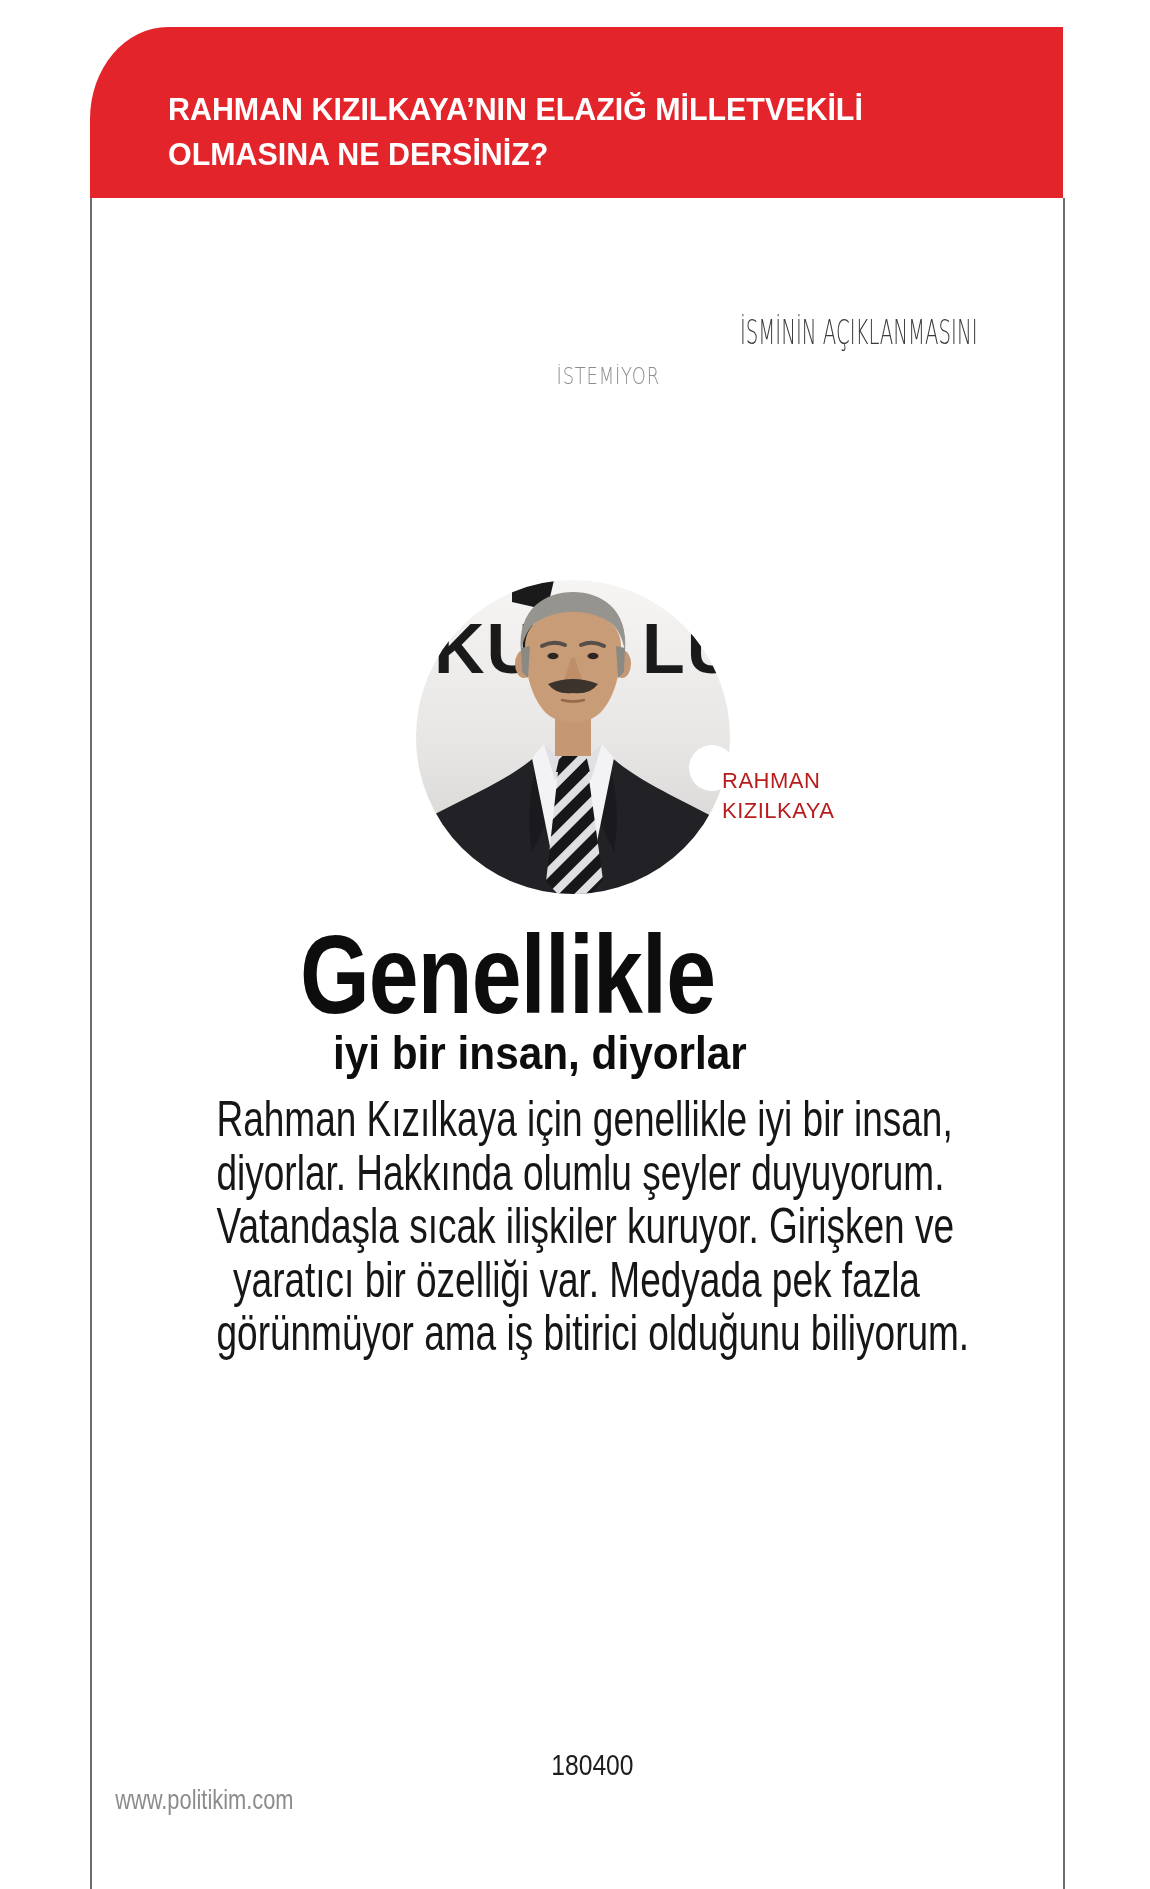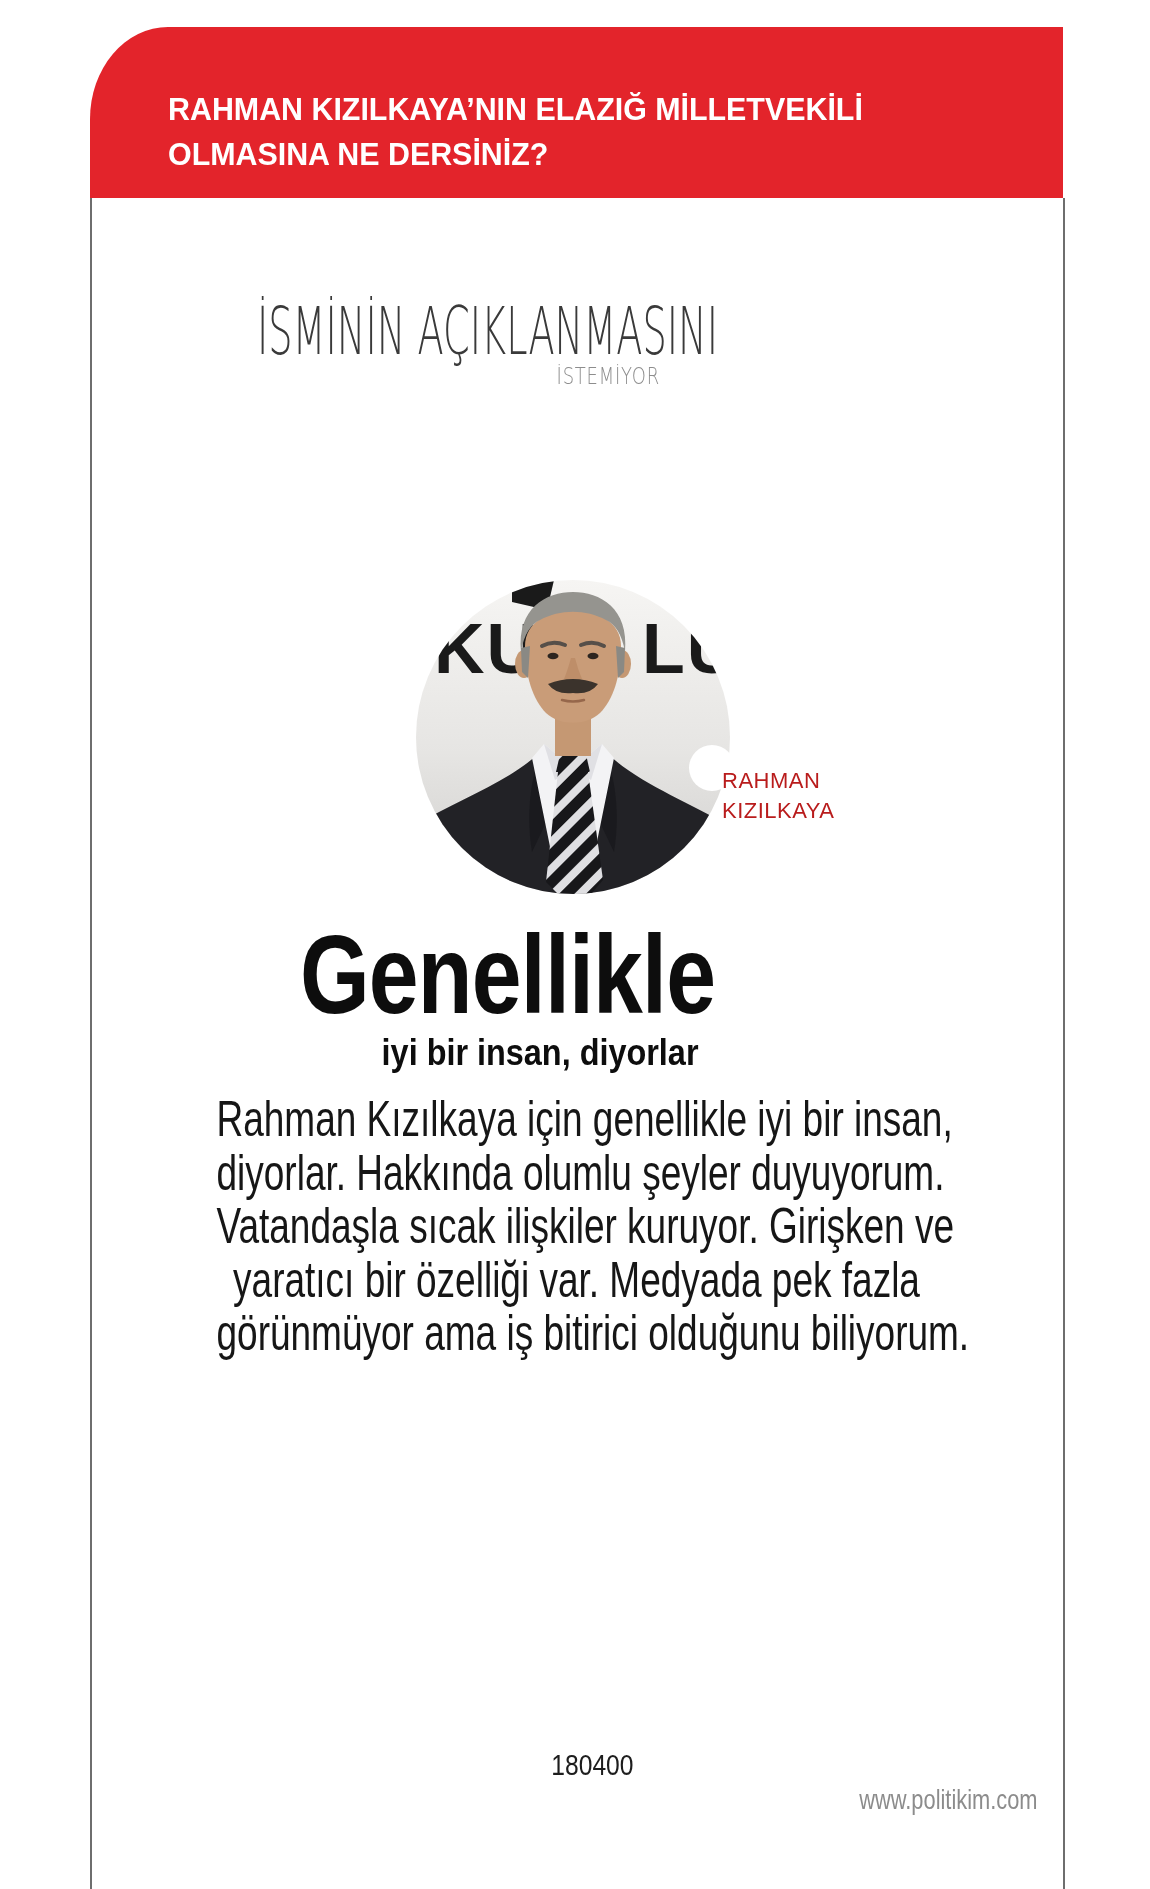--- a/index.html
+++ b/index.html
@@ -18,23 +18,23 @@
     background:#e3242b;border-top-left-radius:78px 92px;
     box-sizing:border-box;padding:60px 0 0 78px;
   }
   .q-line{
     color:#ffffff;font-weight:700;font-size:31px;line-height:45px;
     letter-spacing:0;transform:scaleX(0.98);transform-origin:0 50%;
     white-space:nowrap;
   }
   
   .anon1{
-    position:absolute;left:90px;top:305px;width:973px;text-align:left;
+    position:absolute;left:90px;top:305px;width:973px;text-align:right;
     font-family:"DejaVu Sans","Liberation Sans",sans-serif;
-    font-weight:200;font-size:66px;line-height:54px;color:#3a3a3a;white-space:nowrap;
+    font-weight:200;font-size:34px;line-height:54px;color:#3a3a3a;white-space:nowrap;
   }
   .anon1 .sq{display:inline-block;transform:scaleX(0.58);transform-origin:50% 50%;}
   .anon2{
     position:absolute;left:90px;top:363px;width:973px;text-align:center;
     font-family:"DejaVu Sans","Liberation Sans",sans-serif;
     font-weight:200;font-size:23px;line-height:26px;color:#8d8d8d;white-space:nowrap;margin-left:32px;
   }
   .anon2 .sq{display:inline-block;transform:scaleX(0.78);letter-spacing:1px;}
   
   .photo{position:absolute;left:416px;top:580px;}
@@ -48,37 +48,37 @@
     letter-spacing:0.5px;white-space:nowrap;
   }
   
   .headline{
     position:absolute;left:90px;top:919px;width:835px;text-align:center;
     font-size:112px;line-height:112px;font-weight:700;color:#0d0d0d;white-space:nowrap;
   }
   .headline .sq{display:inline-block;transform:scaleX(0.80);letter-spacing:-1px;}
   .subheadline{
     position:absolute;left:90px;top:1029px;width:900px;text-align:center;
-    font-size:36px;line-height:47px;font-weight:700;color:#0d0d0d;white-space:nowrap;
+    font-size:47px;line-height:47px;font-weight:700;color:#0d0d0d;white-space:nowrap;
   }
   .subheadline .sq{display:inline-block;transform:scaleX(0.90);}
   
   .body-text{
     position:absolute;left:90px;top:1093px;width:973px;text-align:center;
     font-size:50px;line-height:53.5px;font-weight:400;color:#161616;
     transform:scaleX(0.74);transform-origin:50% 0;white-space:nowrap;
   }
   
   .footer-code{
     position:absolute;left:90px;top:1749px;width:973px;text-align:center;
     font-size:29px;line-height:32px;color:#1d1d1d;white-space:nowrap;padding-left:16px;
   }
   .footer-code .sq{display:inline-block;transform:scaleX(0.85);}
   .footer-site{
-    position:absolute;left:90px;top:1784px;width:973px;text-align:right;
+    position:absolute;left:90px;top:1784px;width:973px;text-align:left;
     font-size:28px;line-height:32px;color:#8c8c8c;white-space:nowrap;
   }
   .footer-site .sq{display:inline-block;transform:scaleX(0.78);}
 </style>
 </head>
 <body>
 
 <div class="page">
 
   <div class="red-header">

